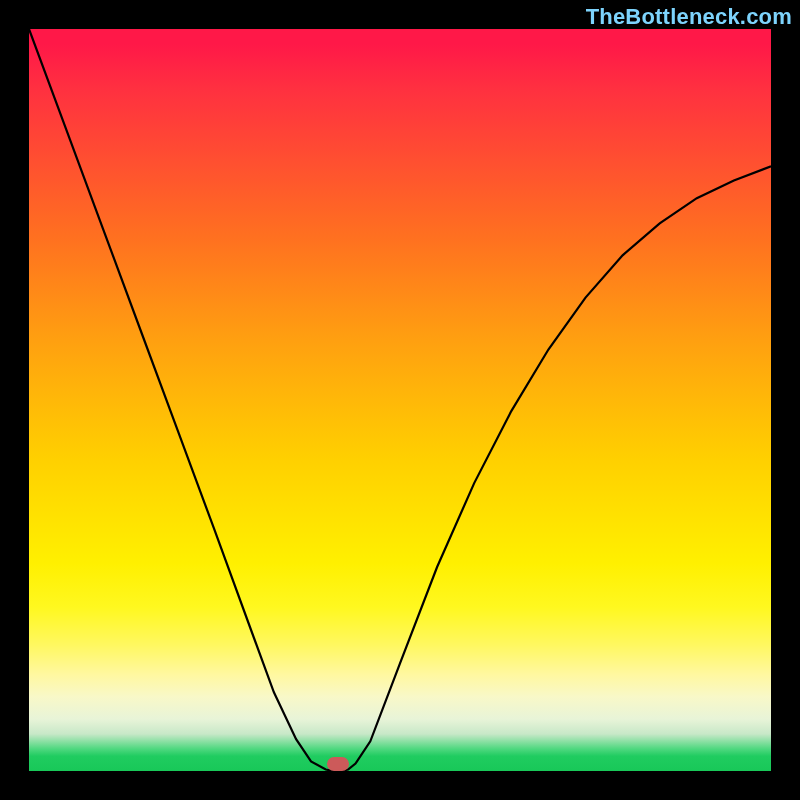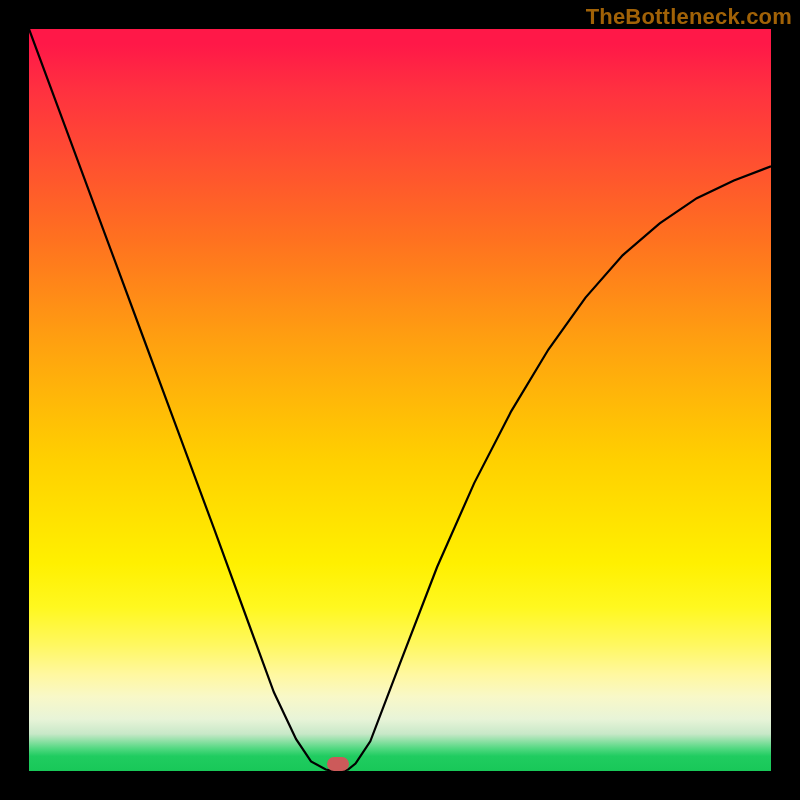--- a/index.html
+++ b/index.html
@@ -50,21 +50,21 @@
     height: 742px;
     pointer-events: none;
   }
   .watermark {
     position: absolute;
     right: 8px;
     top: 4px;
     font-family: Arial, Helvetica, sans-serif;
     font-size: 22px;
     font-weight: 600;
-    color: #a16207;
+    color: #7dd3fc;
     letter-spacing: 0.2px;
   }
   .marker {
     position: absolute;
     width: 22px;
     height: 14px;
     border-radius: 7px;
     background: #cc5a5a;
   }
 </style>

